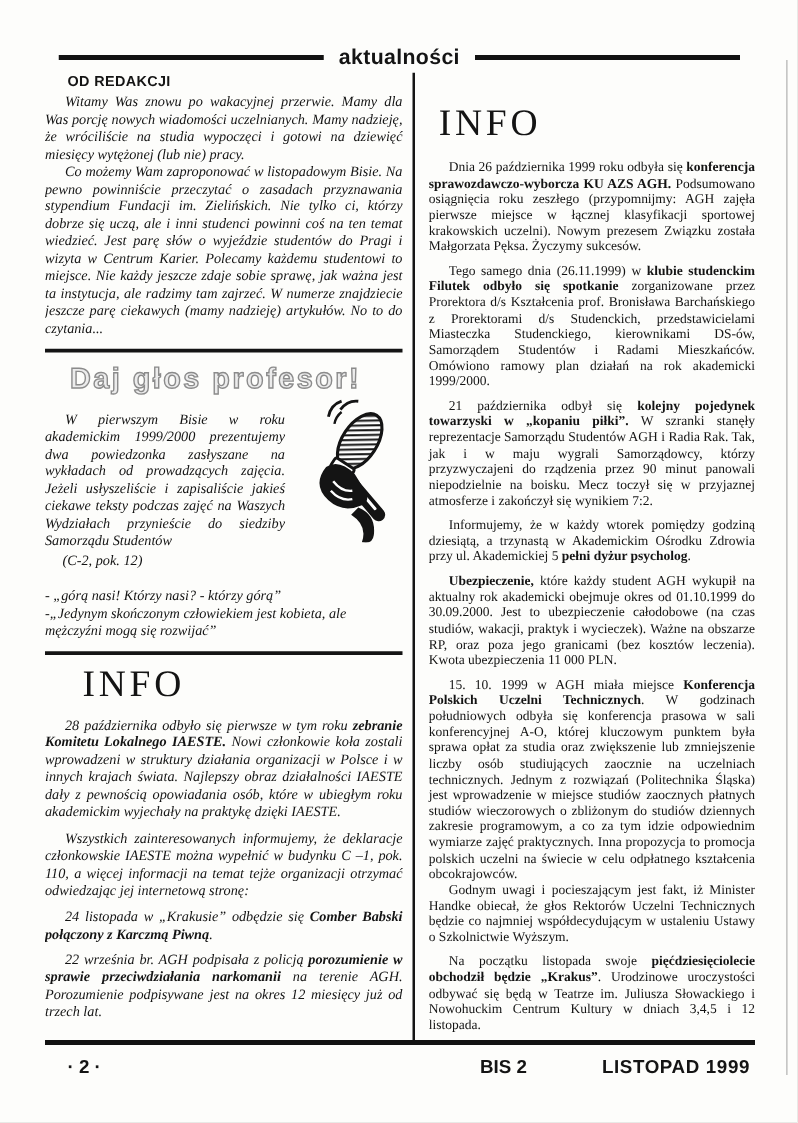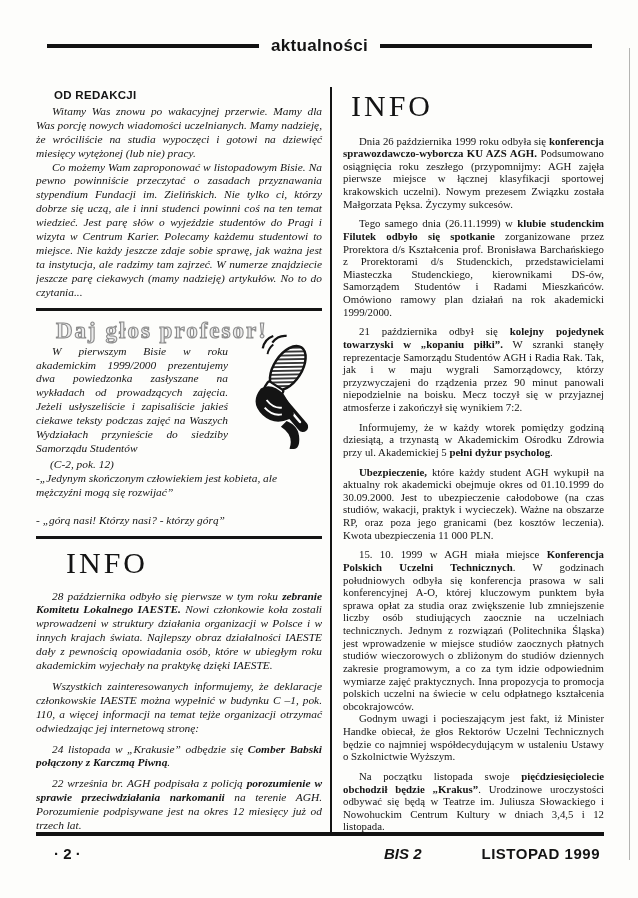--- a/index.html
+++ b/index.html
@@ -9,39 +9,39 @@
     font-family:"Liberation Serif", serif;
   }
   
   .header{position:absolute; top:36px; left:47px; right:46px; display:flex; align-items:center;}
   .header .rule{flex:1; height:4px; background:#121212;}
   .header-title{
     font-family:Liberation Sans, sans-serif; font-weight:bold; font-size:17px;
     margin:0 12px; letter-spacing:.3px; white-space:nowrap;
   }
   
-  .columns{position:absolute; top:58px; left:36px; right:34px; bottom:65px; display:flex; overflow:hidden;align-items:flex-end;}
+  .columns{position:absolute; top:58px; left:36px; right:34px; bottom:65px; display:flex; overflow:hidden;}
   .col{overflow:hidden;}
   .col-left{width:286px; padding-right:8px; border-right:2.5px solid #141414;}
   .col-right{flex:1; padding-left:11px;}
   p{margin:0; text-align:justify;}
   .col-left p{font-size:11.4px; line-height:1.22;font-style:italic;}
   .col-right p{font-size:10.8px; line-height:1.17;}
   .indent{text-indent:16px;}
   .gap{margin-top:7px;}
   h1,h2,h3{margin:0;}
   .od-heading{
     font-family:"Liberation Sans", sans-serif; font-size:11.5px; font-weight:bold;
     margin:2px 0 4px 18px; letter-spacing:.3px;
   }
   .thick{border:none; border-top:3px solid #141414; margin:8px 0 7px 0;}
   .outline-title{
-    font-family:Liberation Serif, serif; font-weight:bold; font-size:23px;
+    font-family:Liberation Sans, sans-serif; font-weight:bold; font-size:23px;
     letter-spacing:2px; color:#ececec; -webkit-text-stroke:1.1px #8b8b8b;
-    margin:4px 0 1px 20px;
+    margin:4px 0 14px 20px;
   }
   .info-heading{
     font-family:"Liberation Serif", serif; font-weight:400; font-size:30px;
     letter-spacing:3px; margin:4px 0 10px 30px;
   }
   .info-heading.right{margin:24px 0 12px 8px;}
   .loc{margin:2px 0 0 14px; text-indent:0;}
   .quote{font-style:italic; font-size:11px; line-height:1.25; text-align:left;}
   .quote.first{margin-top:14px;}
   .url-line{margin-left:14px; text-align:left;}
@@ -49,21 +49,21 @@
   b{font-weight:bold;}
   
   .footer{
     position:absolute; left:36px; right:34px; top:832px;
     border-top:4px solid #121212; padding-top:9px;
     display:flex; align-items:baseline;
     font-family:"Liberation Sans", sans-serif; font-weight:bold; font-size:15px;
   }
   .footer .pageno{margin-left:18px;}
   .footer .spacer{flex:1;}
-  .footer .issue{margin-right:60px;font-style:italic;}
+  .footer .issue{margin-right:60px;}
   .footer .date{margin-right:4px; letter-spacing:.5px;}
   .page-edge{position:absolute; right:8px; top:48px; bottom:38px; width:1.5px; background:rgba(70,70,70,.4);}
 </style>
 </head>
 <body>
 
 <div class="page">
 
   <div class="header">
     <span class="rule"></span>
@@ -102,22 +102,22 @@
             <path d="M47 75 L70 102" stroke="#141414" stroke-width="11" stroke-linecap="round"></path>
             <path d="M50 77 L67 97" stroke="#ffffff" stroke-width="2.5" stroke-linecap="round"></path>
             <path d="M26 62 q-12 15 2 28 q12 11 28 4 q8 -4 2 -13 l-8 -13 q-13 -13 -24 -6 z" fill="#141414"></path>
             <path d="M32 74 q7 9 16 8" fill="none" stroke="#ffffff" stroke-width="2"></path>
             <path d="M30 82 q8 9 18 7" fill="none" stroke="#ffffff" stroke-width="2"></path>
             <path d="M53 96 q15 6 13 23 q-1 8 -10 6 q5 -14 -9 -23 z" fill="#141414"></path>
           </svg>
         </div>
         <p class="indent">W pierwszym Bisie w roku akademickim 1999/2000 prezentujemy dwa powiedzonka zasłyszane na wykładach od prowadzących zajęcia. Jeżeli usłyszeliście i zapisaliście jakieś ciekawe teksty podczas zajęć na Waszych Wydziałach przynieście do siedziby Samorządu Studentów</p>
         <p class="loc">(C-2, pok. 12)</p>
+        <p class="quote first">- „górą nasi! Którzy nasi? - którzy górą”</p>
         <p class="quote">-„Jedynym skończonym człowiekiem jest kobieta, ale mężczyźni mogą się rozwijać”</p>
-        <p class="quote first">- „górą nasi! Którzy nasi? - którzy górą”</p>
       </section>
 
       <hr class="thick">
 
       <section>
         <h1 class="info-heading">INFO</h1>
         <p class="indent">28 października odbyło się pierwsze w tym roku <b>zebranie Komitetu Lokalnego IAESTE.</b> Nowi członkowie koła zostali wprowadzeni w struktury działania organizacji w Polsce i w innych krajach świata. Najlepszy obraz działalności IAESTE dały z pewnością opowiadania osób, które w ubiegłym roku akademickim wyjechały na praktykę dzięki IAESTE.</p>
         <p class="indent gap">Wszystkich zainteresowanych informujemy, że deklaracje członkowskie IAESTE można wypełnić w budynku C –1, pok. 110, a więcej informacji na temat tejże organizacji otrzymać odwiedzając jej internetową stronę:</p>
         <p class="indent gap">24 listopada w „Krakusie” odbędzie się <b>Comber Babski połączony z Karczmą Piwną</b>.</p>
         <p class="indent gap">22 września br. AGH podpisała z policją <b>porozumienie w sprawie przeciwdziałania narkomanii</b> na terenie AGH. Porozumienie podpisywane jest na okres 12 miesięcy już od trzech lat.</p>

